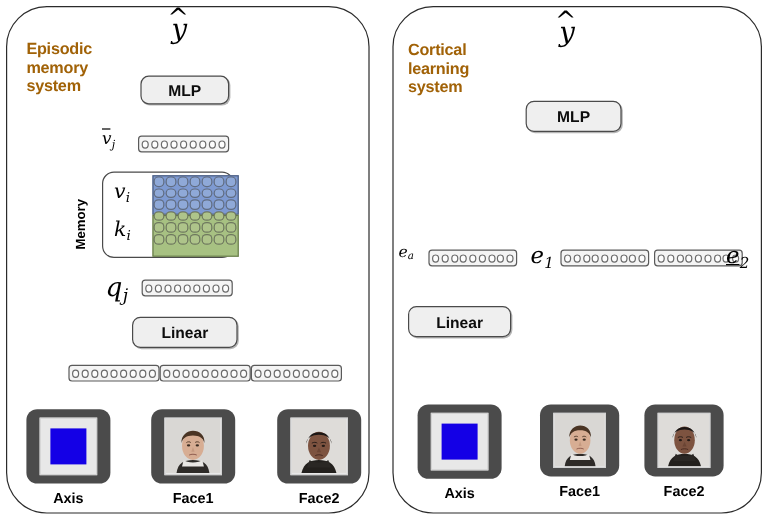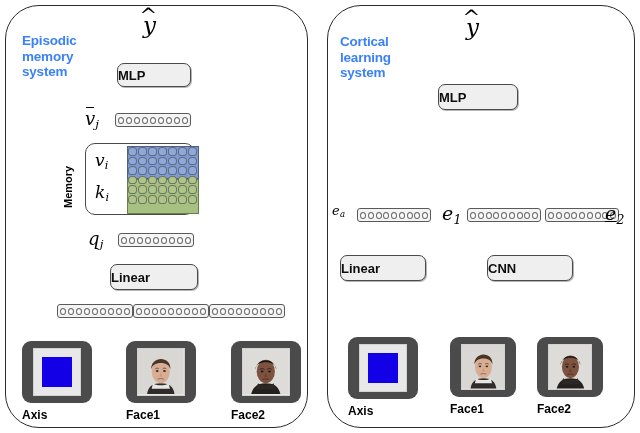--- a/index.html
+++ b/index.html
@@ -14,33 +14,33 @@
     box-sizing:border-box;
   }
   #panel-left{left:5px;  top:5px; width:303px; height:423px;}
   #panel-right{left:327px;top:5px; width:308px; height:423px;}
 
   .panel-title{
     position:absolute;
     font-weight:bold;
     font-size:13.5px;
     line-height:15.5px;
-    color:#3b82f6;
+    color:#a16207;
     letter-spacing:-0.2px;
     white-space:pre-line;
   }
 
   
   .procbox{
     position:absolute;
     background:#efefef;
     border:1.4px solid #4a4a4a;
     border-radius:7px;
     box-sizing:border-box;
-    display:flex;align-items:center;justify-content:flex-start;
+    display:flex;align-items:center;justify-content:center;
     font-weight:bold;font-size:13px;color:#0d0d0d;
     box-shadow:1px 1px 0 rgba(120,120,120,.55);
   }
 
   
   .vec{
     position:absolute;
     background:#f4f4f4;
     border:1.3px solid #5a5a5a;
     border-radius:3px;
@@ -120,21 +120,21 @@
     background:#e8e8e8;
     border:1px solid #d2d2d2;
     box-sizing:border-box;
     display:flex;align-items:center;justify-content:center;
     overflow:hidden;
   }
   .tile .axissq{width:66%;height:66%;background:#1400e6;}
   .tile-caption{
     position:absolute;
     font-weight:bold;font-size:12px;color:#000;
-    text-align:left;
+    text-align:center;
     white-space:nowrap;
   }
   .facewrap{width:100%;height:100%;display:block;}
 
   svg.wires{position:absolute;left:0;top:0;width:640px;height:433px;overflow:visible;}
 </style>
 </head>
 <body>
 
 <div id="root">
@@ -189,21 +189,21 @@
 system</div>
 
   <div class="math" style="left:143px;top:12px;font-size:23px;">
     <span class="hatwrap"><span class="hat">^</span><span>y</span></span>
   </div>
 
   <div class="procbox" style="left:117px;top:63px;width:74px;height:24px;">
     <span>MLP</span>
   </div>
 
-  <div class="math" style="left:85px;top:108px;font-size:18px;">
+  <div class="math" style="left:85px;top:108px;font-size:14px;">
     <span class="ovl">v</span><span class="sub">j</span>
   </div>
   <div class="vec" id="vec-vbar" style="left:115px;top:113px;width:76px;height:14px;">
       <span class="cell"></span>
       <span class="cell"></span>
       <span class="cell"></span>
       <span class="cell"></span>
       <span class="cell"></span>
       <span class="cell"></span>
       <span class="cell"></span>
@@ -275,21 +275,21 @@
       <div class="memcol">
         <div class="memcell v"></div>
         <div class="memcell v"></div>
         <div class="memcell v"></div>
         <div class="memcell k"></div>
         <div class="memcell k"></div>
         <div class="memcell k"></div>
       </div>
     </div>
 
-  <div class="math" style="left:88px;top:228px;font-size:18px;">
+  <div class="math" style="left:88px;top:228px;font-size:22px;">
     <span>q</span><span class="sub">j</span>
   </div>
   <div class="vec" id="vec-q" style="left:118px;top:233px;width:76px;height:14px;">
       <span class="cell"></span>
       <span class="cell"></span>
       <span class="cell"></span>
       <span class="cell"></span>
       <span class="cell"></span>
       <span class="cell"></span>
       <span class="cell"></span>
@@ -439,23 +439,20 @@
       <span class="cell"></span>
     </div>
   <div class="math" style="left:605px;top:202px;font-size:19px;text-decoration:underline;">
     <span>e</span><span class="sub">2</span>
   </div>
 
   <div class="procbox" style="left:340px;top:255px;width:86px;height:26px;">
     <span>Linear</span>
   </div>
 
-  <div class="procbox" style="left:487px;top:255px;width:86px;height:26px;">
-    <span>CNN</span>
-  </div>
 
   <div class="tile" style="left:348px;top:337px;width:70px;height:62px;">
     <div class="inner">
       <div class="axissq"></div>
     </div>
   </div>
   <div class="tile-caption" style="left:348px;top:404px;width:70px;">Axis</div>
 
   <div class="tile" style="left:450px;top:337px;width:66px;height:60px;">
     <div class="inner">

